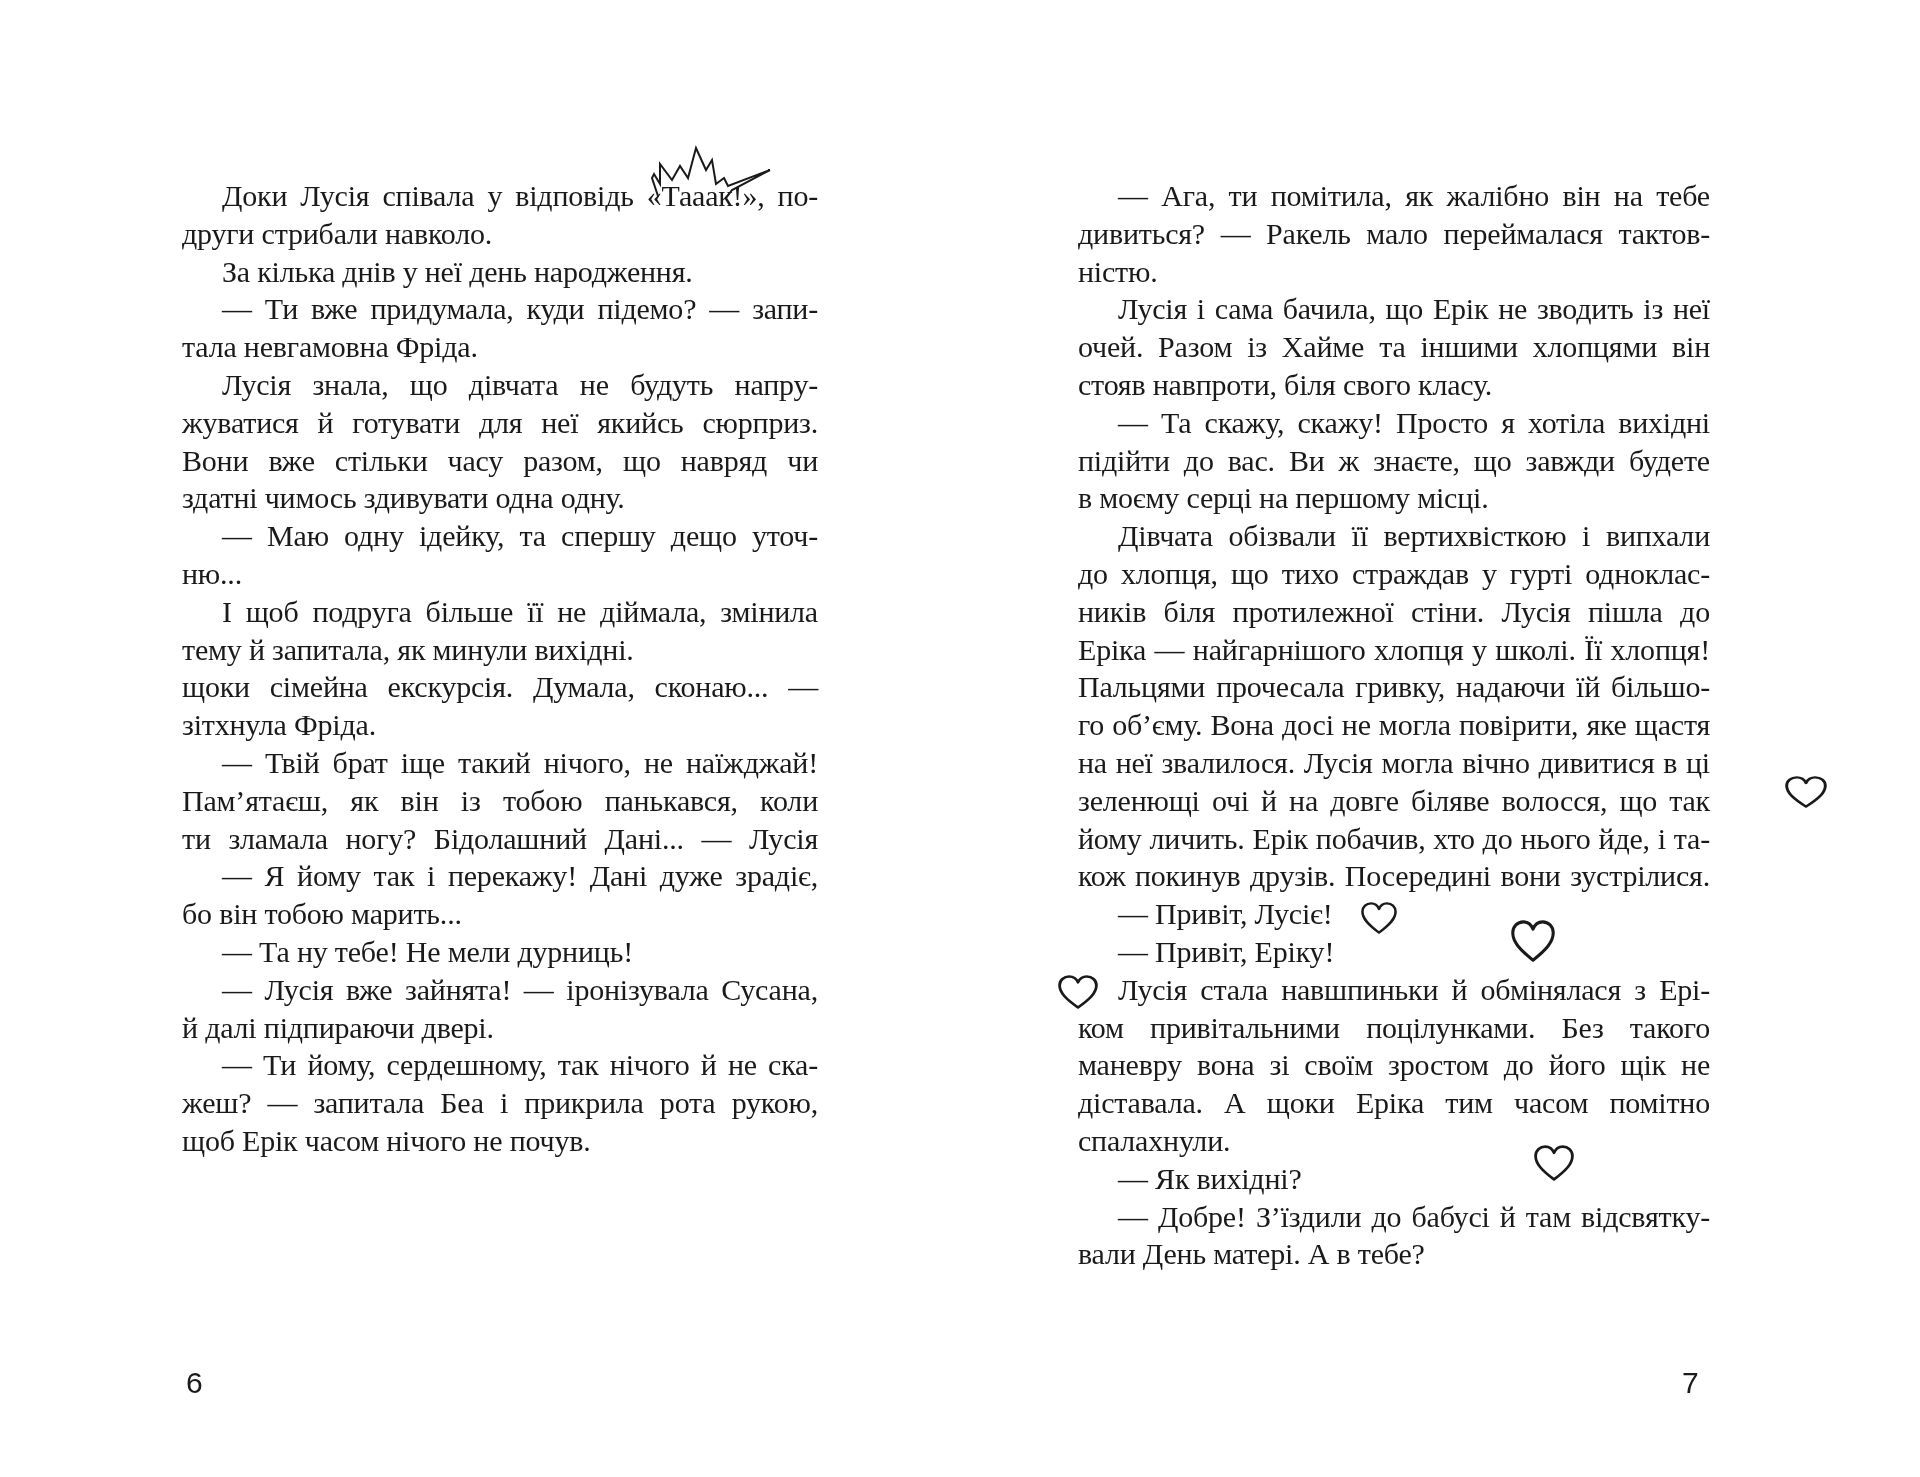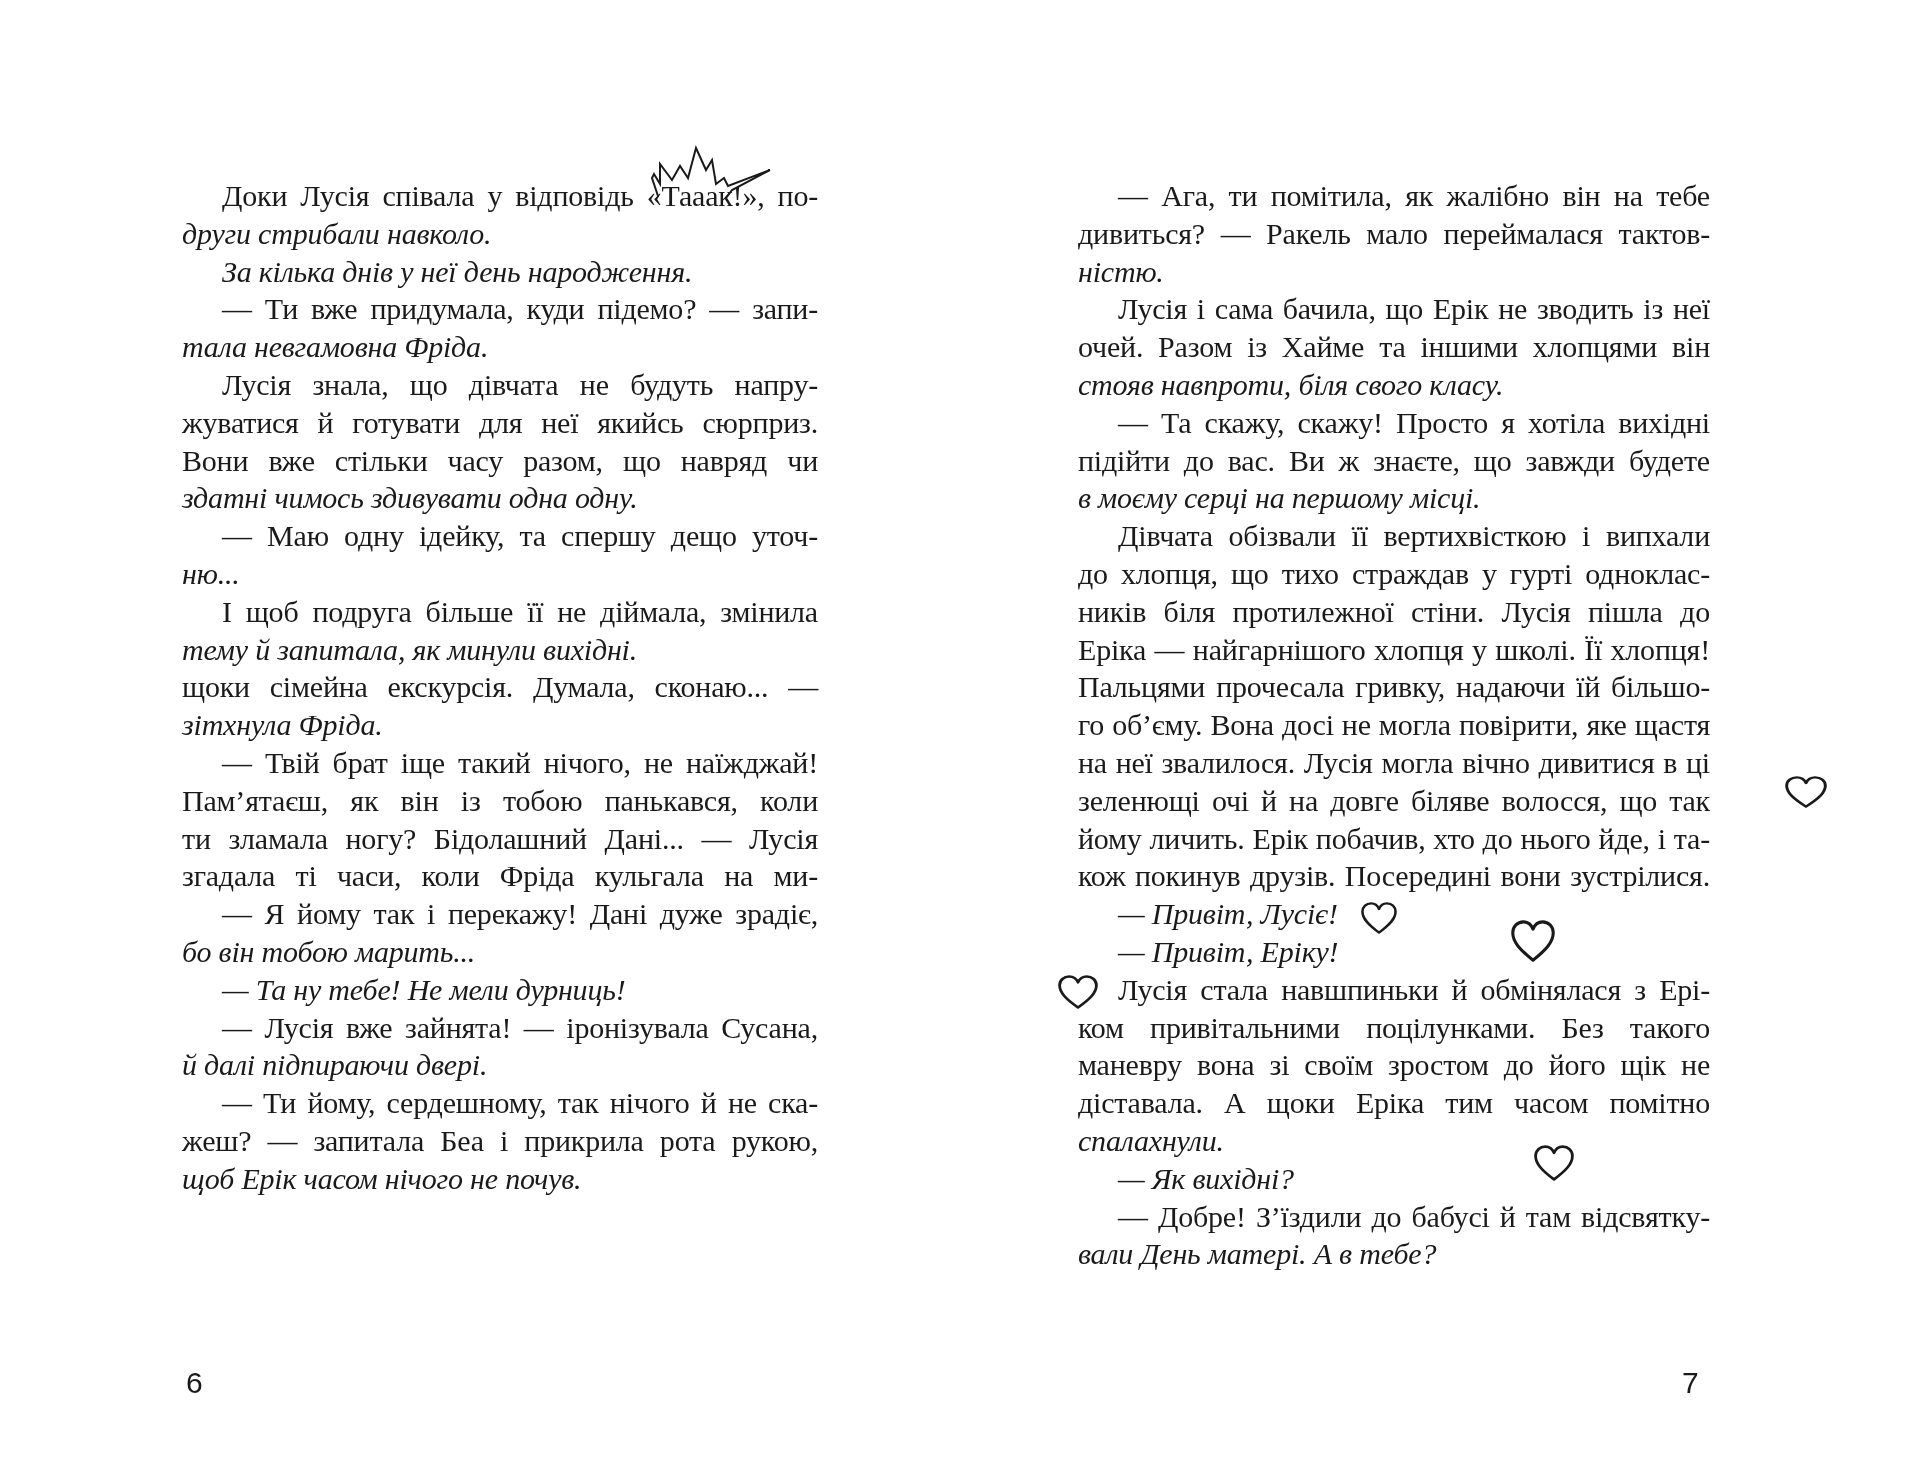--- a/index.html
+++ b/index.html
@@ -19,21 +19,21 @@
   .right-block { left: 154px; top: 177px; width: 632px; }
   .line {
     display: block;
     height: 37.8px;
     white-space: nowrap;
     text-align: justify;
     text-align-last: justify;
     letter-spacing: -0.2px;
   }
   .line.indent { padding-left: 40px; }
-  .line.last { text-align-last: left; font-style: italic; }
+  .line.last { text-align-last: left; }
   .page-number {
     position: absolute;
     font-family: "Liberation Sans", "DejaVu Sans", sans-serif;
     font-size: 30px;
     color: #1a1a1a;
     top: 1366px;
   }
   .pn-left { left: 186px; }
   .pn-right { left: 758px; }
   .doodle { position: absolute; }
@@ -57,21 +57,20 @@
         <span class="line last">здатні чимось здивувати одна одну.</span>
         <span class="line indent">— Маю одну ідейку, та спершу дещо уточ-</span>
         <span class="line last">ню...</span>
         <span class="line indent">І щоб подруга більше її не діймала, змінила</span>
         <span class="line last">тему й запитала, як минули вихідні.</span>
         <span class="line">щоки сімейна екскурсія. Думала, сконаю... —</span>
         <span class="line last">зітхнула Фріда.</span>
         <span class="line indent">— Твій брат іще такий нічого, не наїжджай!</span>
         <span class="line">Пам’ятаєш, як він із тобою панькався, коли</span>
         <span class="line">ти зламала ногу? Бідолашний Дані... — Лусія</span>
-        <span class="line">згадала ті часи, коли Фріда кульгала на ми-</span>
         <span class="line indent">— Я йому так і перекажу! Дані дуже зрадіє,</span>
         <span class="line last">бо він тобою марить...</span>
         <span class="line indent last">— Та ну тебе! Не мели дурниць!</span>
         <span class="line indent">— Лусія вже зайнята! — іронізувала Сусана,</span>
         <span class="line last">й далі підпираючи двері.</span>
         <span class="line indent">— Ти йому, сердешному, так нічого й не ска-</span>
         <span class="line">жеш? — запитала Беа і прикрила рота рукою,</span>
         <span class="line last">щоб Ерік часом нічого не почув.</span>
       </div>
     <div class="page-number pn-left">6</div>

